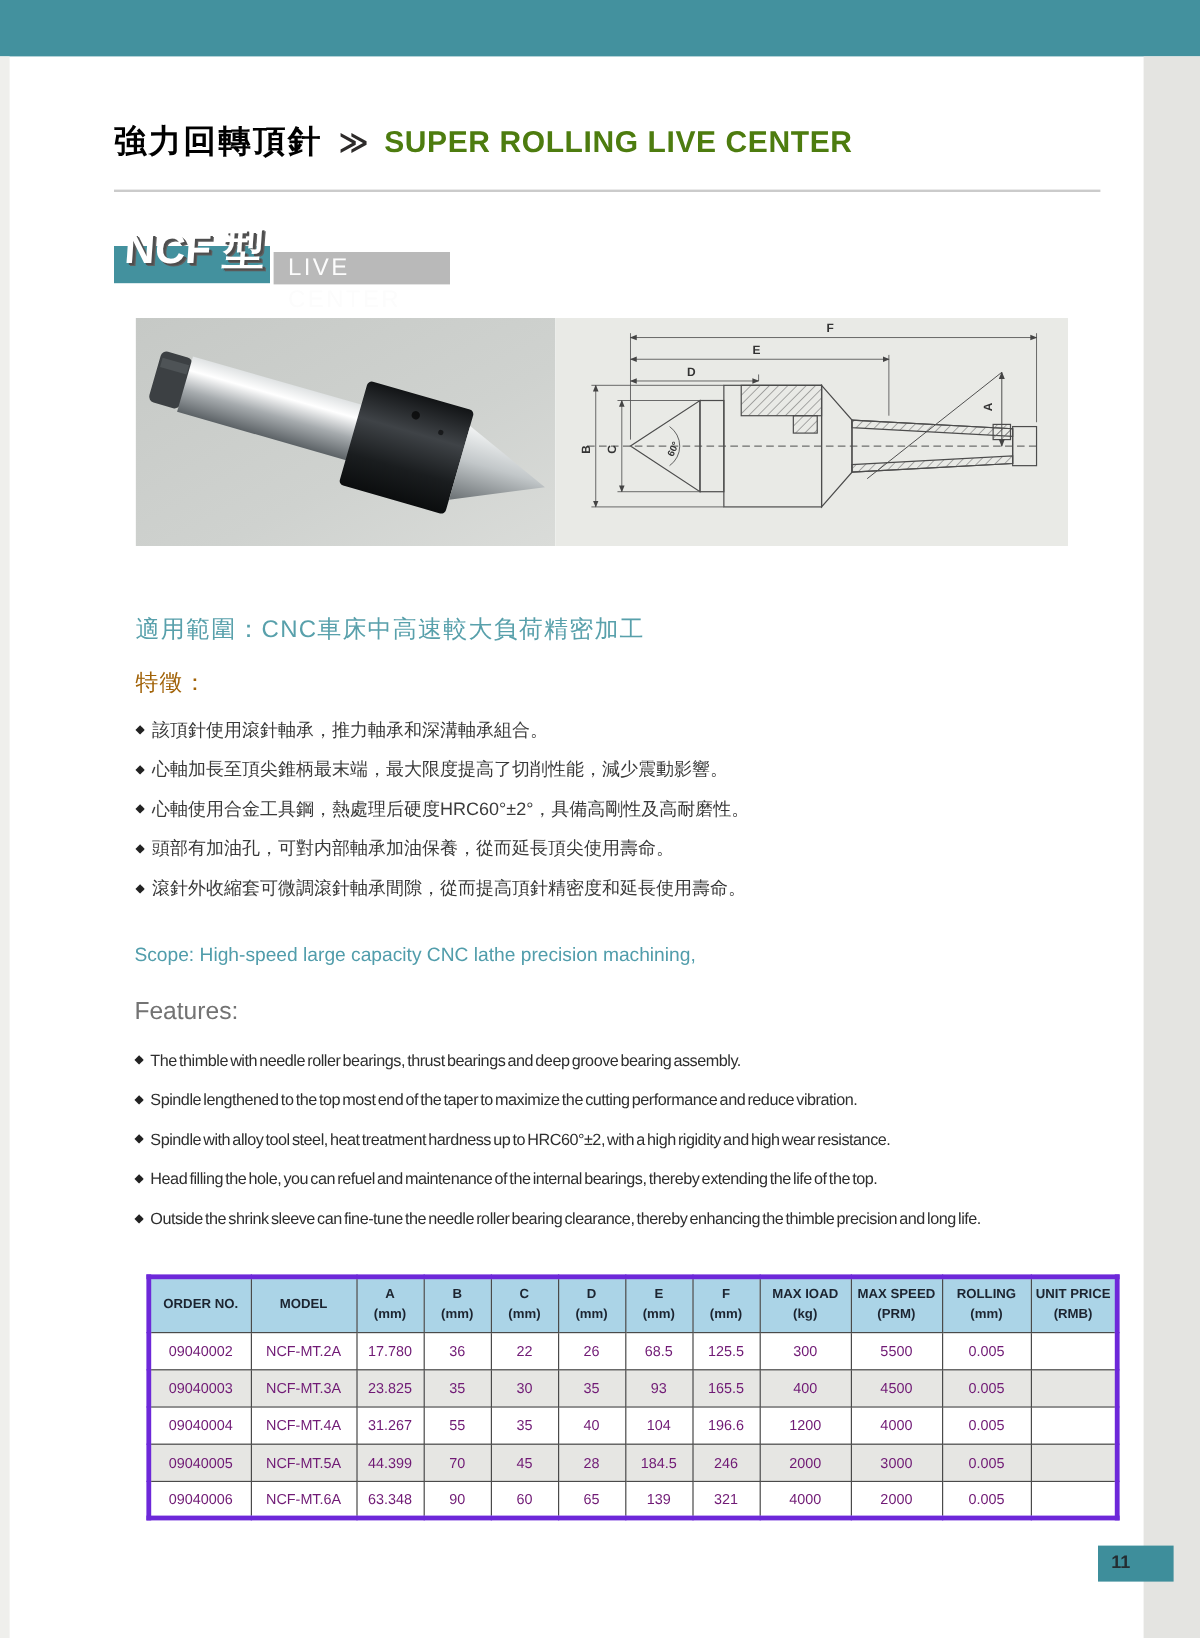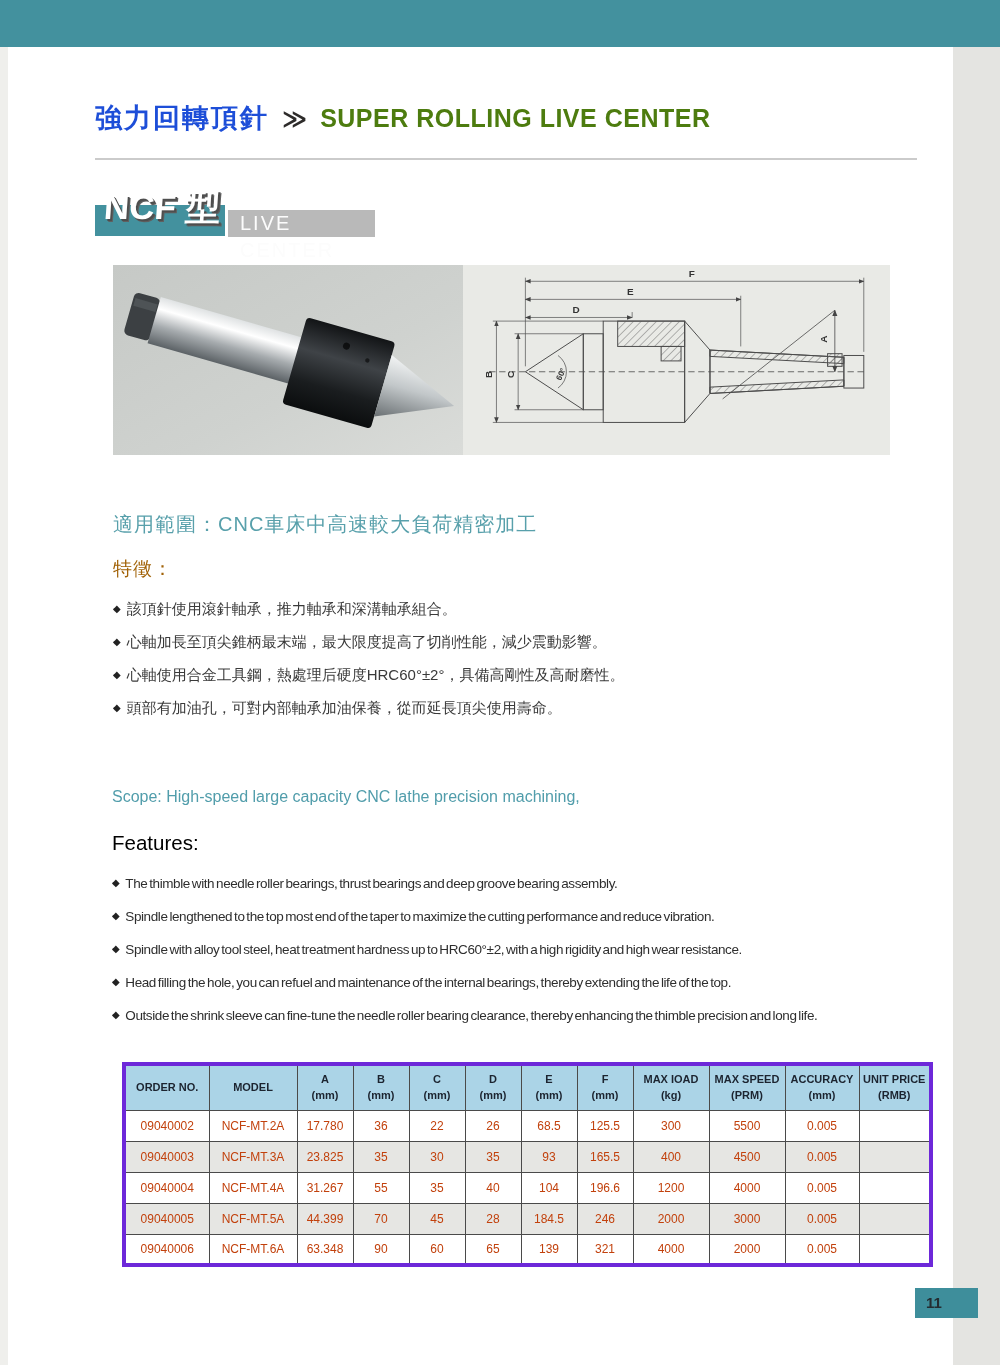--- a/index.html
+++ b/index.html
@@ -6,51 +6,51 @@
   html,body { width:1000px; height:1365px; }
   body {
     position:relative; background:#ffffff; overflow:hidden;
     font-family:"Liberation Sans","DejaVu Sans",sans-serif; color:#333;
   }
   .top-bar   { position:absolute; left:0; top:0; width:1000px; height:47px; background:#43919E; }
   .left-strip{ position:absolute; left:0; top:47px; width:8px; height:1318px; background:#efefec; }
   .right-strip{position:absolute; left:953px; top:47px; width:47px; height:1318px; background:#e4e4e1; }
 
   .title-row { position:absolute; left:95px; top:100px; display:flex; align-items:baseline; gap:13px; }
-  .title-cn  { font-size:27px; font-weight:600; color:#1d4ed8; letter-spacing:2px; }
+  .title-cn  { font-size:27px; font-weight:600; color:#000000; letter-spacing:2px; }
   .title-sep { font-size:24px; font-weight:700; color:#2d2b2a; }
   .title-en  { font-size:25px; font-weight:600; color:#4d7c0f; letter-spacing:0.5px; }
   .divider   { position:absolute; left:95px; top:158px; width:822px; height:2px; background:#cbcbcb; }
 
   .badge-teal { position:absolute; left:95px; top:205px; width:130px; height:31px; background:#43919E; }
   .badge-text { position:absolute; left:104px; top:184px; font-size:35px; font-weight:800; color:#ffffff;
                 transform:skewX(-4deg); text-shadow:2px 2px 0 #4e4e4e, 3px 3px 0 #606060; white-space:nowrap; }
   .badge-gray { position:absolute; left:228px; top:210px; width:147px; height:27px; background:#b9b9b9;
                 color:#fcfcfc; font-size:20px; letter-spacing:2px; line-height:27px; padding-left:12px; }
 
   .banner { position:absolute; left:113px; top:265px; width:777px; height:190px; display:flex; }
   .photo-block { width:350px; height:190px; }
   .draw-block  { flex:1; height:190px; background:#e9eae6; }
 
   .h-scope-cn  { position:absolute; left:113px; top:511px; font-size:20px; color:#58a0ab; letter-spacing:1px;text-align:right; }
   .h-feat-cn   { position:absolute; left:113px; top:556px; font-size:19px; color:#a16207; letter-spacing:1px; }
   .cn-list { position:absolute; left:113px; top:592px; list-style:none; }
   .cn-list li { height:33px; line-height:33px; font-size:15px; color:#3a3a3a; }
   .h-scope-en  { position:absolute; left:112px; top:788px; font-size:16px; color:#519dab; }
-  .h-feat-en   { position:absolute; left:112px; top:831px; font-size:20.5px; color:#000000; }
+  .h-feat-en   { position:absolute; left:112px; top:831px; font-size:20.5px; color:#737373; }
   .en-list { position:absolute; left:112px; top:867px; list-style:none; }
   .en-list li { height:33px; line-height:33px; font-size:13.5px; color:#2e2e2e;
                 letter-spacing:-0.4px; word-spacing:-1.5px; white-space:nowrap; }
   .bullet { font-size:10px; margin-right:6px; position:relative; top:-2px; color:#222; }
 
   table.spec { position:absolute; left:122px; top:1062px; border-collapse:collapse; table-layout:fixed; }
   table.spec th, table.spec td { border:1px solid #4a4a4a; text-align:center; vertical-align:middle; }
   table.spec { border:4px solid #6d28d9; }
   table.spec th { background:#ABD4E7; height:46px; font-size:11px; font-weight:700; color:#1c2430; line-height:1.45; }
-  table.spec td { height:31px; font-size:12px; color:#c2410c; background:#ffffff; }
+  table.spec td { height:31px; font-size:12px; color:#701a75; background:#ffffff; }
   table.spec tr.alt td { background:#e6e6e3; }
 
   .page-badge { position:absolute; left:915px; top:1288px; width:63px; height:30px; background:#3E8E9B; z-index:5; }
   .page-num   { display:block; padding-left:11px; line-height:30px; font-size:15px; font-weight:700; color:#242d31; }
 
   svg text { font-family:"Liberation Sans","DejaVu Sans",sans-serif; }
 </style>
 </head>
 <body>
 
@@ -161,20 +161,21 @@
   </svg>
 </div>
 
 <div class="h-scope-cn">適用範圍：CNC車床中高速較大負荷精密加工</div>
 <div class="h-feat-cn">特徵：</div>
 <ul class="cn-list" id="cn-list">
     <li><span class="bullet">◆</span><span>該頂針使用滾針軸承，推力軸承和深溝軸承組合。</span></li>
     <li><span class="bullet">◆</span><span>心軸加長至頂尖錐柄最末端，最大限度提高了切削性能，減少震動影響。</span></li>
     <li><span class="bullet">◆</span><span>心軸使用合金工具鋼，熱處理后硬度HRC60°±2°，具備高剛性及高耐磨性。</span></li>
     <li><span class="bullet">◆</span><span>頭部有加油孔，可對内部軸承加油保養，從而延長頂尖使用壽命。</span></li>
+    <li><span class="bullet">◆</span><span>滾針外收縮套可微調滾針軸承間隙，從而提高頂針精密度和延長使用壽命。</span></li>
   </ul>
 
 <div class="h-scope-en">Scope: High-speed large capacity CNC lathe precision machining,</div>
 <div class="h-feat-en">Features:</div>
 <ul class="en-list" id="en-list">
     <li><span class="bullet">◆</span><span>The thimble with needle roller bearings, thrust bearings and deep groove bearing assembly.</span></li>
     <li><span class="bullet">◆</span><span>Spindle lengthened to the top most end of the taper to maximize the cutting performance and reduce vibration.</span></li>
     <li><span class="bullet">◆</span><span>Spindle with alloy tool steel, heat treatment hardness up to HRC60°±2, with a high rigidity and high wear resistance.</span></li>
     <li><span class="bullet">◆</span><span>Head filling the hole, you can refuel and maintenance of the internal bearings, thereby extending the life of the top.</span></li>
     <li><span class="bullet">◆</span><span>Outside the shrink sleeve can fine-tune the needle roller bearing clearance, thereby enhancing the thimble precision and long life.</span></li>
@@ -229,21 +230,21 @@
         </th>
         <th>
           <div>MAX IOAD</div>
           <div>(kg)</div>
         </th>
         <th>
           <div>MAX SPEED</div>
           <div>(PRM)</div>
         </th>
         <th>
-          <div>ACCURACY</div>
+          <div>ROLLING</div>
           <div>(mm)</div>
         </th>
         <th>
           <div>UNIT PRICE</div>
           <div>(RMB)</div>
         </th>
       </tr>
     </thead>
   <tbody id="spec-body">
       <tr>

